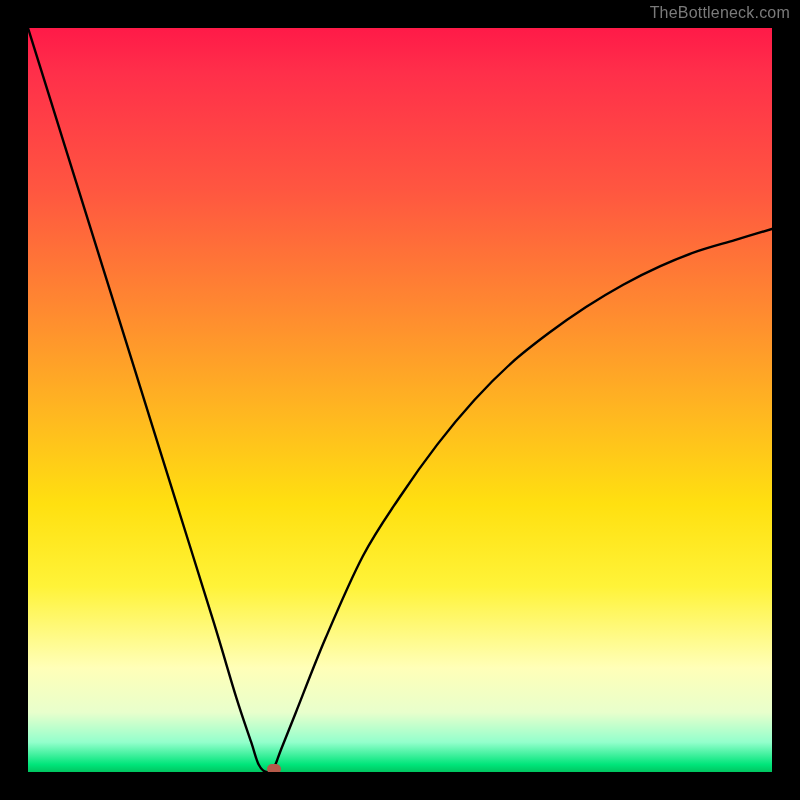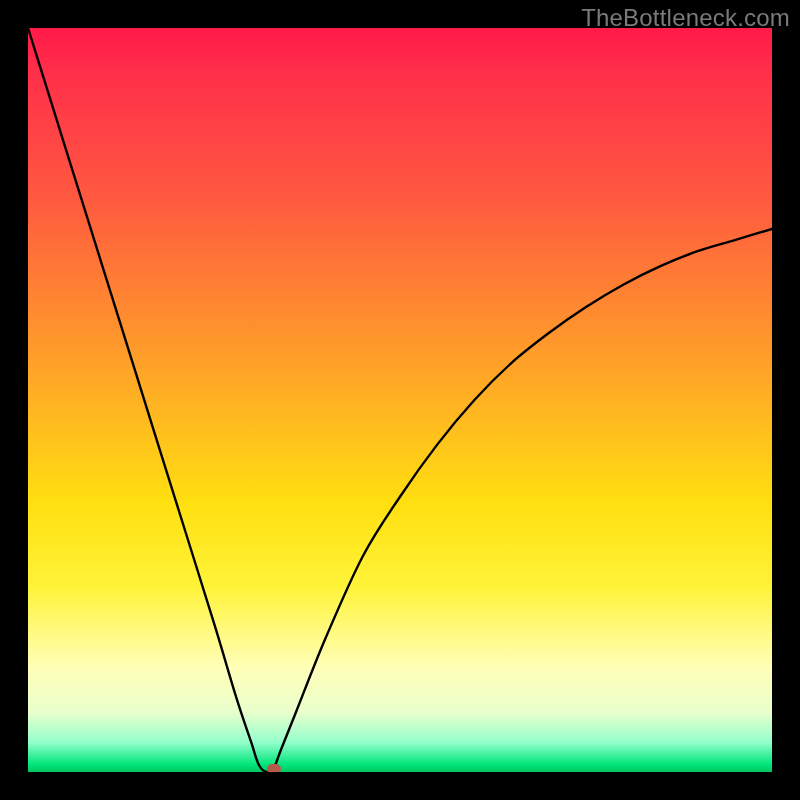--- a/index.html
+++ b/index.html
@@ -17,21 +17,21 @@
     top: 0;
     width: 800px;
     height: 800px;
     background: #000;
   }
   .watermark {
     position: absolute;
     top: 4px;
     right: 10px;
     color: #7a7a7a;
-    font-size: 24px;
+    font-size: 16px;
     font-weight: 500;
     letter-spacing: 0.2px;
     z-index: 50;
   }
   .plot-area {
     position: absolute;
     left: 28px;
     top: 28px;
     width: 744px;
     height: 744px;

